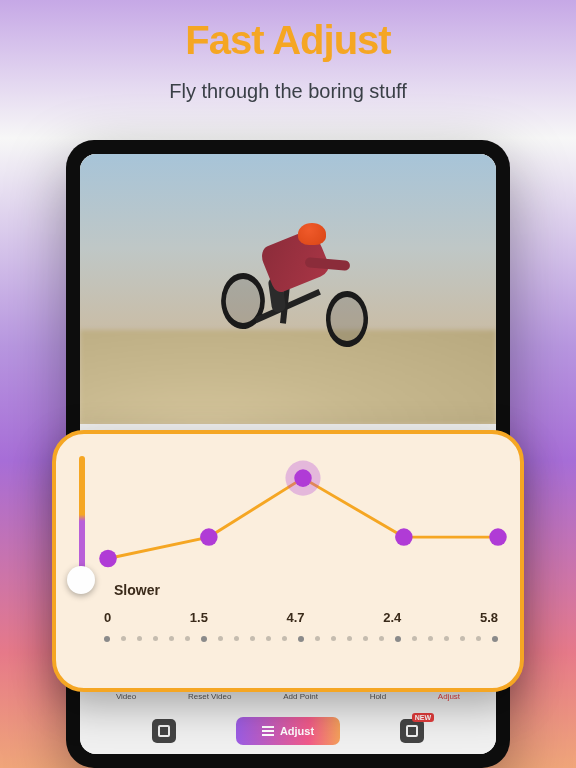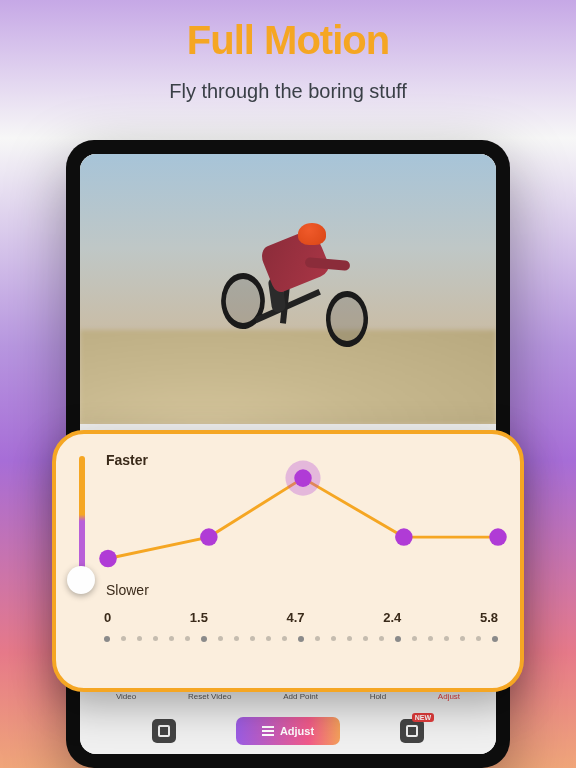--- a/index.html
+++ b/index.html
@@ -40,38 +40,38 @@
 .adjust-btn { background:linear-gradient(90deg,#9b5de5 0%,#f15a8a 70%,#f5a15a 100%); color:#fff; font-size:11px; font-weight:600; padding:8px 26px; border-radius:7px; display:flex; align-items:center; gap:6px; cursor:pointer; }
 .adjust-btn::before { content:""; width:12px; height:10px; background:repeating-linear-gradient(0deg,#fff 0 2px,transparent 2px 4px); }
 
 
 .panel-wrap { position:absolute; left:50%; top:430px; transform:translateX(-50%); width:472px; height:262px; }
 .panel { position:absolute; inset:0; background:#fbeedd; border:4px solid #f5a623; border-radius:32px; box-shadow:0 14px 40px rgba(0,0,0,.3); padding:18px 24px 14px 50px; }
 .vslider { position:absolute; left:16px; top:22px; width:18px; height:130px; }
 .vtrack { position:absolute; left:7px; top:0; width:6px; height:100%; border-radius:3px; background:linear-gradient(180deg,#f5a623 0%,#f5a623 45%,#b95fd8 50%,#b95fd8 100%); }
 .vthumb { position:absolute; left:-5px; top:110px; width:28px; height:28px; background:#fefefe; border-radius:50%; box-shadow:0 2px 6px rgba(0,0,0,.3); cursor:grab; }
 .lbl-fast { font-size:14px; font-weight:700; color:#3a2a1a; }
-.lbl-slow { position:absolute; left:50px; top:148px; font-size:14px; font-weight:400; color:#3a2a1a; }
+.lbl-slow { position:absolute; left:58px; top:148px; font-size:14px; font-weight:700; color:#3a2a1a; }
 
 .chart { position:absolute; left:52px; right:22px; top:32px; height:110px; }
 .chart svg { width:100%; height:100%; overflow:visible; }
 .chart .pt { fill:#b03bd6; }
 .chart .pg { fill:#b03bd6; opacity:.3; }
 .chart .ln { stroke:#f5a623; stroke-width:3; fill:none; }
 
 .xaxis { position:absolute; left:48px; right:22px; top:176px; display:flex; justify-content:space-between; font-size:13px; font-weight:600; color:#3a2a1a; }
 .dots { position:absolute; left:48px; right:22px; top:202px; display:flex; justify-content:space-between; }
 .dots .d { width:5px; height:5px; border-radius:50%; background:#c5bcaf; }
 .dots .d.on { width:6px; height:6px; background:#8a8a8a; }
 </style>
 </head>
 <body>
 
 <div class="hero">
-  <div class="hero-title">Full Motion</div>
+  <div class="hero-title">Fast Adjust</div>
   <div class="hero-sub">Fly through the boring stuff</div>
 </div>
 
 <div class="tablet">
   <div class="screen">
     <div class="photo">
       <div class="sky"></div>
         <div class="ground"></div>
       <div class="rider">
         <div class="wheel back"></div>
@@ -120,21 +120,20 @@
     </div>
   </div>
 </div>
 
 <div class="panel-wrap">
   <div class="panel">
     <div class="vslider">
       <div class="vtrack"></div>
       <div class="vthumb"></div>
     </div>
-    <div class="lbl-fast">Faster</div>
     <div class="lbl-slow">Slower</div>
     <div class="chart">
       <svg viewBox="0 0 400 110" id="curve">
           <path d="M 0 93.5 L 103.44827586206897 71.5 L 200 11 L 303.448275862069 71.5 L 400 71.5" class="ln"></path>
           <circle cx="0" cy="93.5" r="9" class="pt"></circle>
           <circle cx="103.44827586206897" cy="71.5" r="9" class="pt"></circle>
           <circle cx="200" cy="11" r="18" class="pg"></circle>
           <circle cx="200" cy="11" r="9" class="pt"></circle>
           <circle cx="303.448275862069" cy="71.5" r="9" class="pt"></circle>
           <circle cx="400" cy="71.5" r="9" class="pt"></circle>

